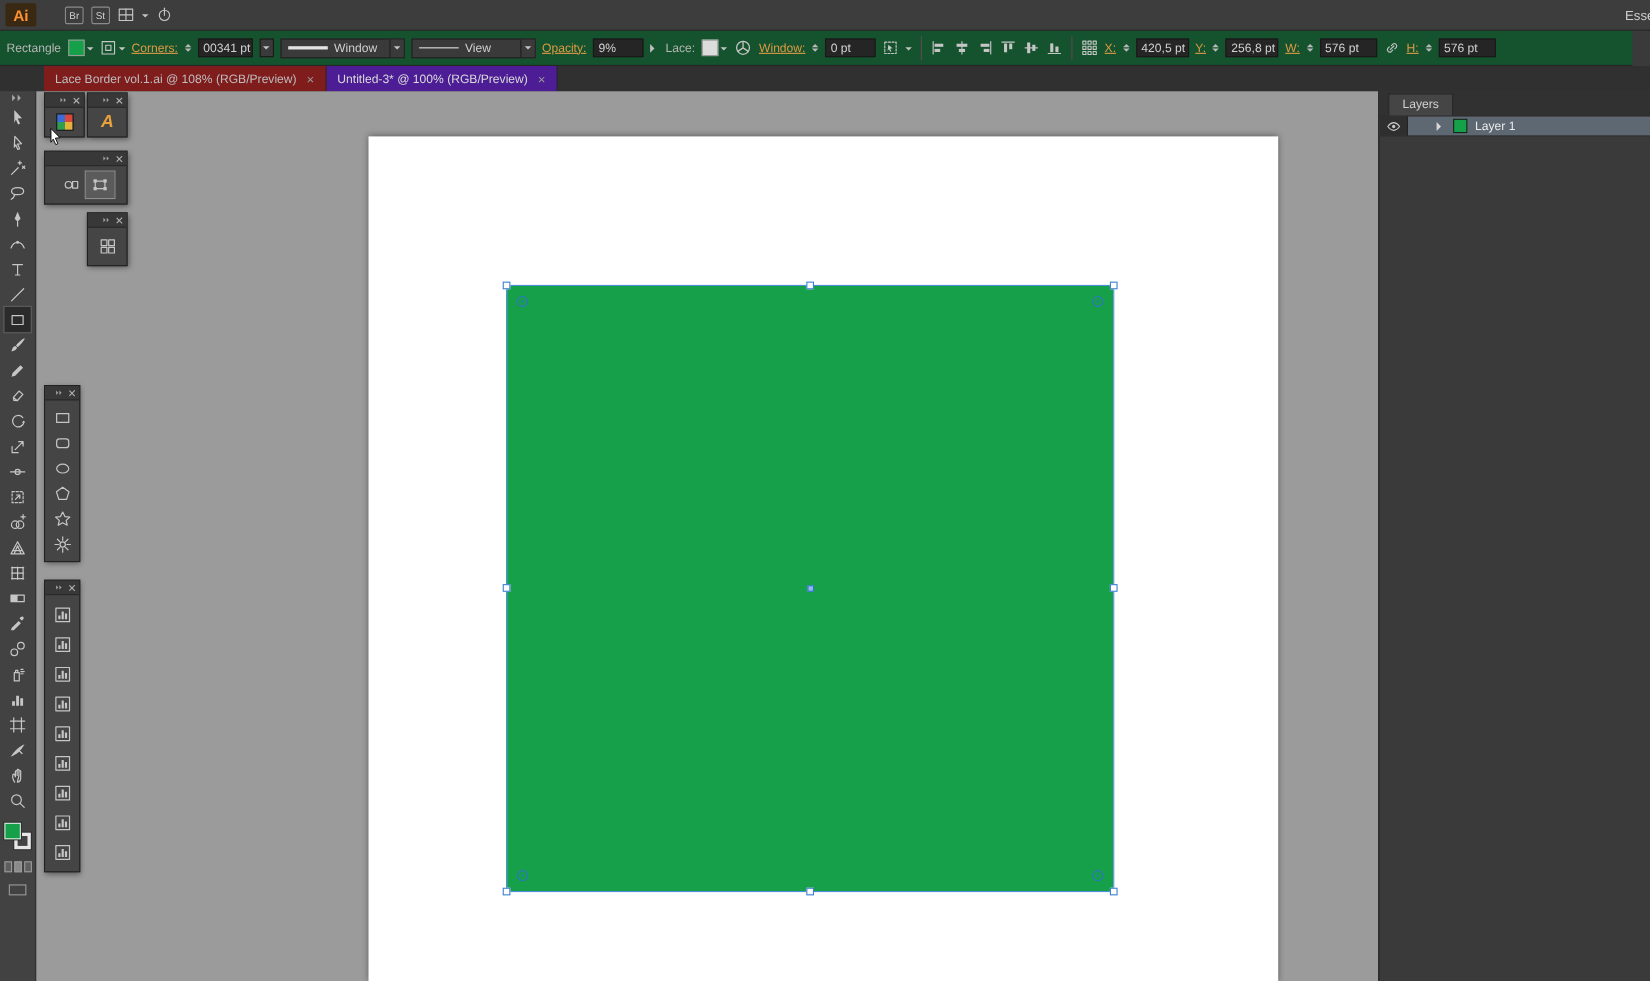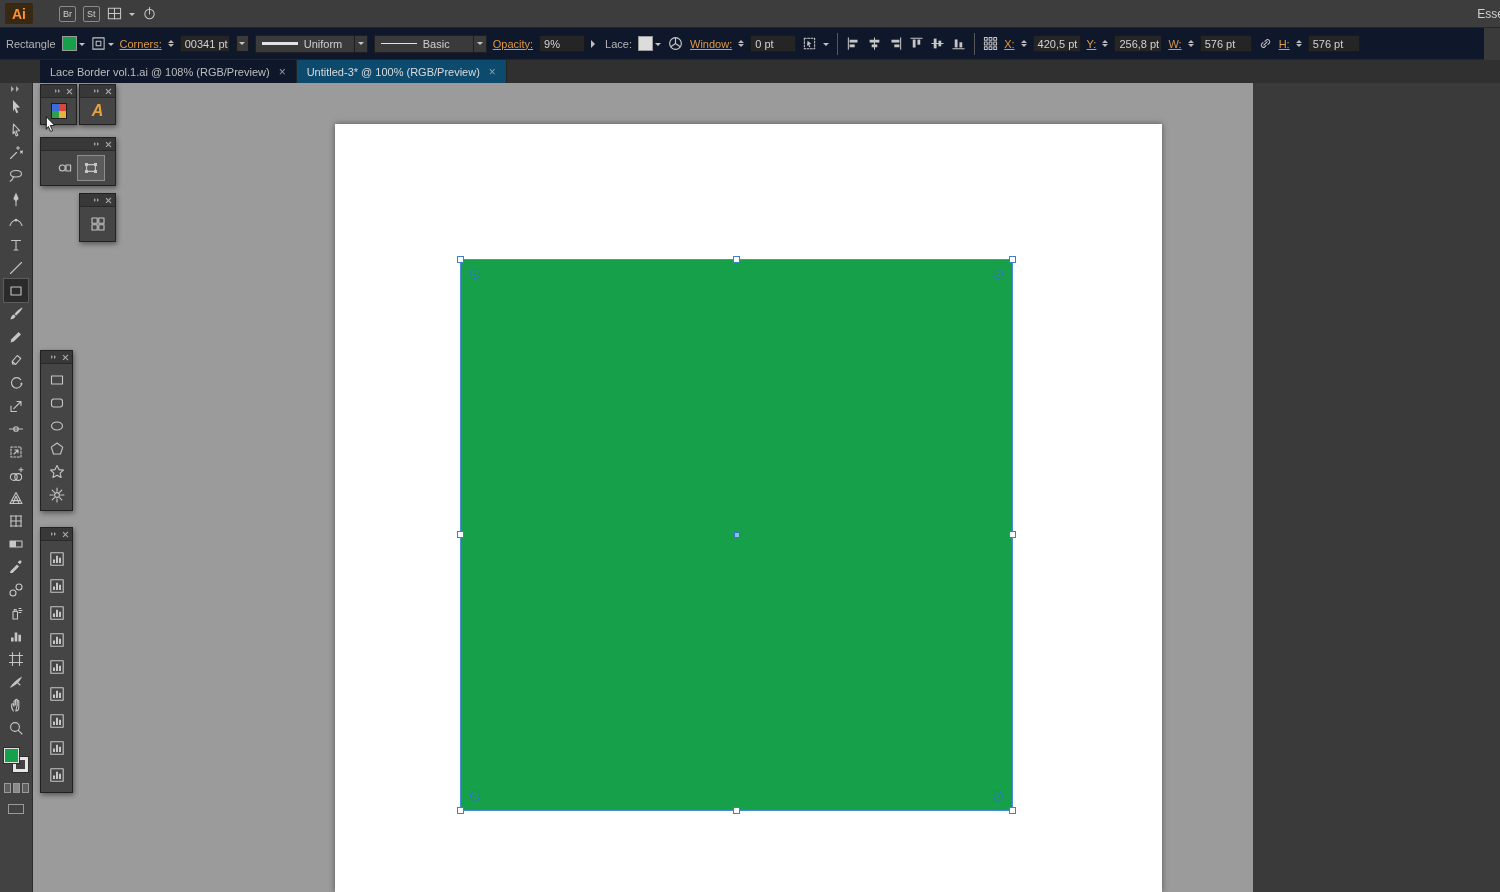--- a/index.html
+++ b/index.html
@@ -14,21 +14,21 @@
   .ai-logo{width:28px;height:21px;margin-right:10px;border-radius:2px;background:#392812;color:#ff9232;font-weight:bold;font-size:14px;display:flex;align-items:center;justify-content:center}
   .menus{display:flex;align-items:center}
   .menu-item{padding:0 9px;line-height:28px;font-size:12px;color:#d4d4d4;cursor:default}
   .mb-icons{display:flex;align-items:center;gap:7px;margin-left:16px}
   .mb-box{border:1px solid #8a8a8a;border-radius:2px;font-size:9px;padding:2px 3px;color:#cfcfcf}
   .mb-icon svg{width:15px;height:15px}
   .caret-down{width:0;height:0;border:3.5px solid transparent;border-top-color:#c3c3c3;display:inline-block;margin-top:4px}
   .workspace{margin-left:auto;font-size:12px;color:#d0d0d0;white-space:nowrap;margin-right:-4px}
 
   
-  .controlbar{position:absolute;top:28px;left:0;right:16px;height:32px;background:#0f172a;border-bottom:1px solid #262626;display:flex;align-items:center;padding:0 6px;gap:6px;white-space:nowrap}
+  .controlbar{position:absolute;top:28px;left:0;right:16px;height:32px;background:#14532d;border-bottom:1px solid #262626;display:flex;align-items:center;padding:0 6px;gap:6px;white-space:nowrap}
   .cb-label{color:#b5b5b5}
   .cb-link{color:#de9a45;text-decoration:underline;cursor:pointer}
   .cb-field{background:#252525;border:1px solid #191919;height:17px;display:flex;align-items:center;padding:0 4px;color:#d2d2d2}
   .w46{width:46px}.w48{width:48px}.w50{width:50px}.w52{width:52px}
   .stepper{display:flex;flex-direction:column;align-items:center;gap:1px}
   .st-up{width:0;height:0;border:3px solid transparent;border-bottom-color:#b8b8b8}
   .st-dn{width:0;height:0;border:3px solid transparent;border-top-color:#b8b8b8}
   .dd{width:13px;height:17px;background:#3a3a3a;border:1px solid #191919;display:flex;align-items:center;justify-content:center}
   .dd .caret{width:0;height:0;border:3.5px solid transparent;border-top-color:#c5c5c5;margin-top:3px}
   .swatch-wrap{display:flex;align-items:center;gap:2px}
@@ -39,22 +39,22 @@
   .combo .line.thin{height:1.5px}
   .combo .combo-label{width:44px;color:#cfcfcf}
   .combo .dd{border:none;border-left:1px solid #1f1f1f;height:16px}
   .flyout{width:0;height:0;border:4px solid transparent;border-left-color:#c0c0c0}
   .sep{width:1px;height:22px;background:#2c2c2c;border-right:1px solid #565656;margin:0 2px}
   .cb-icon svg{width:15px;height:15px}
   .cb-icon.big svg{width:17px;height:17px}
 
   
   .tabbar{position:absolute;top:60px;left:0;right:0;height:23px;background:#303030;display:flex;align-items:stretch;padding-left:40px}
-  .tab{display:flex;align-items:center;gap:9px;padding:0 10px;background:#0f172a;border-right:1px solid #242424;color:#bdbdbd;cursor:default}
-  .tab.active{background:#0c4a6e;color:#dadada}
+  .tab{display:flex;align-items:center;gap:9px;padding:0 10px;background:#7f1d1d;border-right:1px solid #242424;color:#bdbdbd;cursor:default}
+  .tab.active{background:#4c1d95;color:#dadada}
   .tab-close{color:#9b9b9b;font-size:12px;line-height:1}
 
   
   .main{position:absolute;top:83px;left:0;right:0;bottom:0}
 
   
   .toolbar{position:absolute;left:0;top:0;bottom:0;width:33px;background:#424242;border-right:1px solid #2c2c2c;display:flex;flex-direction:column;align-items:center;padding-top:3px}
   .tb-chev{display:flex;margin-bottom:3px}
   .tri-r{width:0;height:0;border:3px solid transparent;border-left-color:#a8a8a8;margin-right:-1px}
   .tools{display:flex;flex-direction:column;align-items:center}
@@ -160,28 +160,28 @@
   <span class="stepper">
       <span class="st-up"></span>
       <span class="st-dn"></span>
     </span>
   <span class="cb-field w50">00341 pt</span>
   <span class="dd">
       <span class="caret"></span>
     </span>
   <span class="combo">
     <span class="line"></span>
-    <span class="combo-label">Uniform</span>
+    <span class="combo-label">Window</span>
     <span class="dd">
         <span class="caret"></span>
       </span>
   </span>
   <span class="combo">
     <span class="line thin"></span>
-    <span class="combo-label">Basic</span>
+    <span class="combo-label">View</span>
     <span class="dd">
         <span class="caret"></span>
       </span>
   </span>
   <span class="cb-link">Opacity:</span>
   <span class="cb-field w46">9%</span>
   <span class="flyout"></span>
   <span class="cb-label">Lace:</span>
   <span class="swatch-wrap">
     <span class="style-box"></span>
@@ -683,14 +683,35 @@
             </svg>
           </span>
         </div>
     </div>
 
     <svg class="cursor" viewBox="0 0 18 18">
         <path d="M1.5 1l8 8.2-4.2.4 2.4 5-2 .9-2.3-5L1.5 13z"></path>
       </svg>
   </div>
 
+  <aside class="rightpanel">
+    <div class="rp-tabstrip">
+      <span class="rp-tab">Layers</span>
+    </div>
+    <div class="layers-body">
+
+        <div class="layer-row">
+          <span class="l-eye">
+            <svg viewBox="0 0 16 16">
+              <path d="M1.8 8C3.8 5.3 5.8 4 8 4s4.2 1.3 6.2 4c-2 2.7-4 4-6.2 4S3.8 10.7 1.8 8z"></path>
+              <circle class="f" cx="8" cy="8" r="1.7"></circle>
+            </svg>
+          </span>
+          <span class="l-main">
+            <span class="l-exp"></span>
+            <span class="l-swatch" style="background: rgb(22, 160, 74);"></span>
+            <span class="l-name">Layer 1</span>
+          </span>
+        </div>
+      </div>
+  </aside>
 
 </div>
 
 </body></html>

